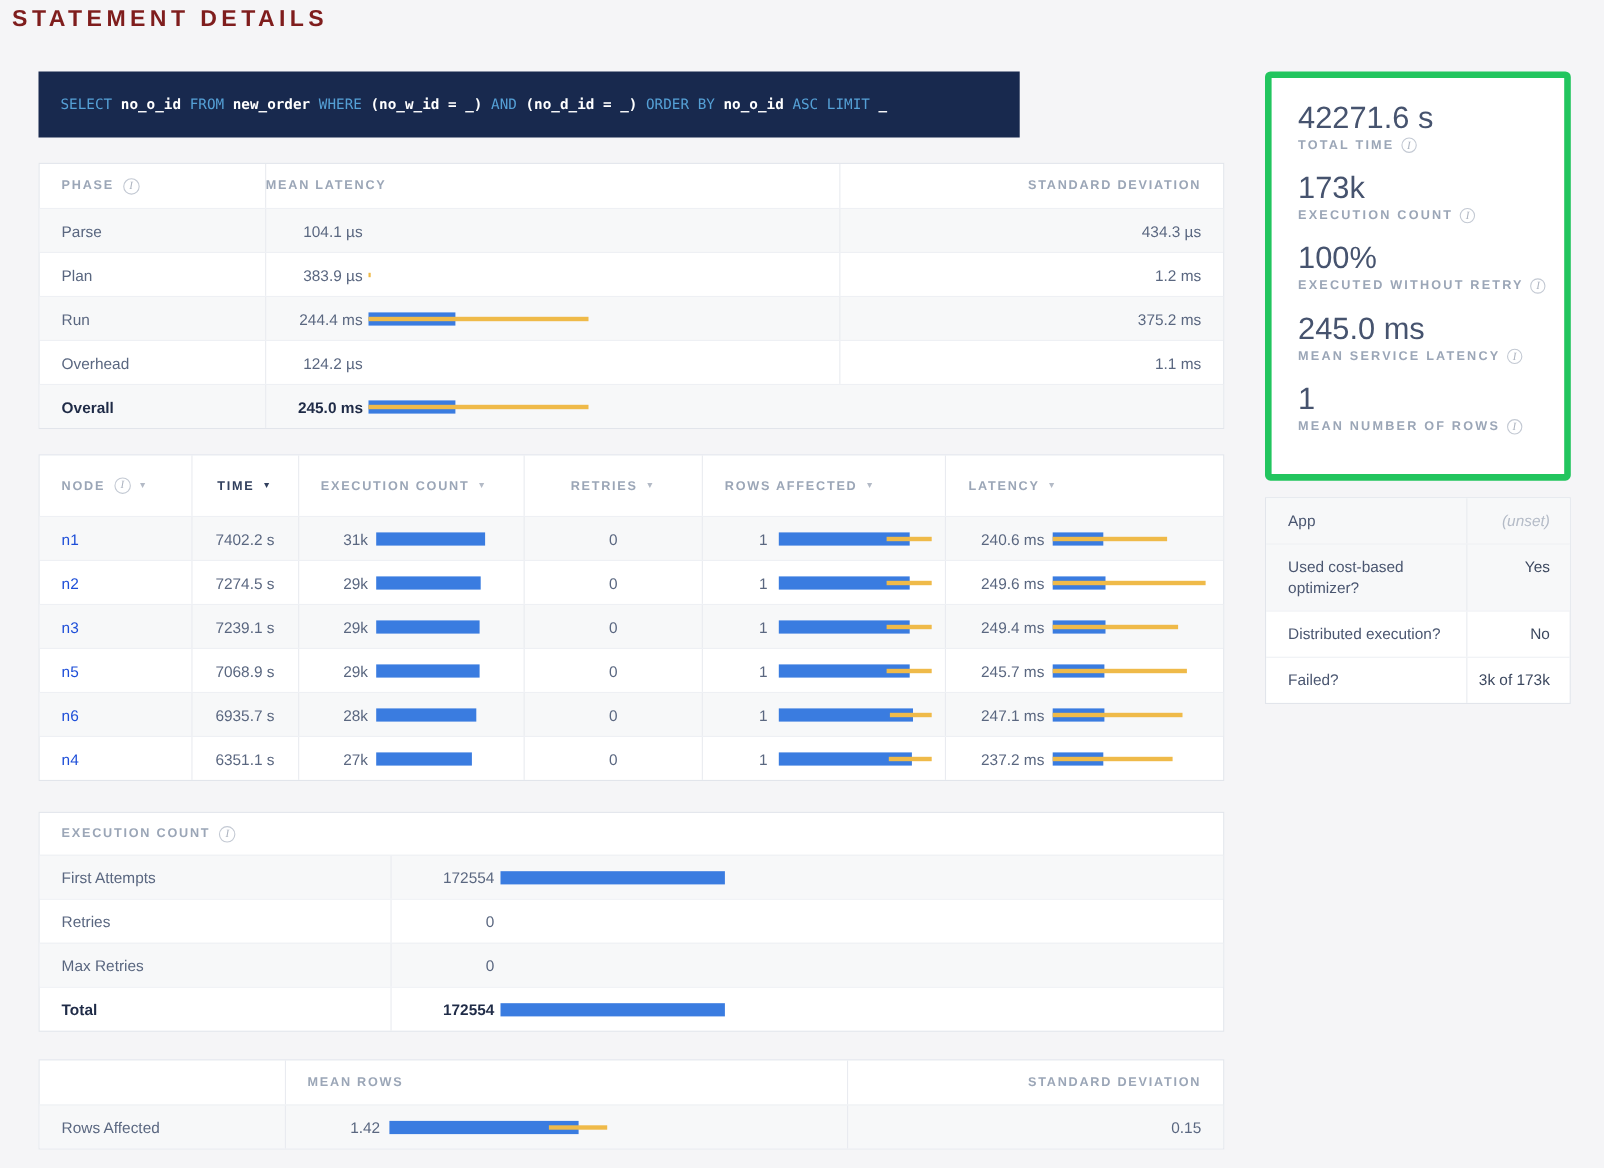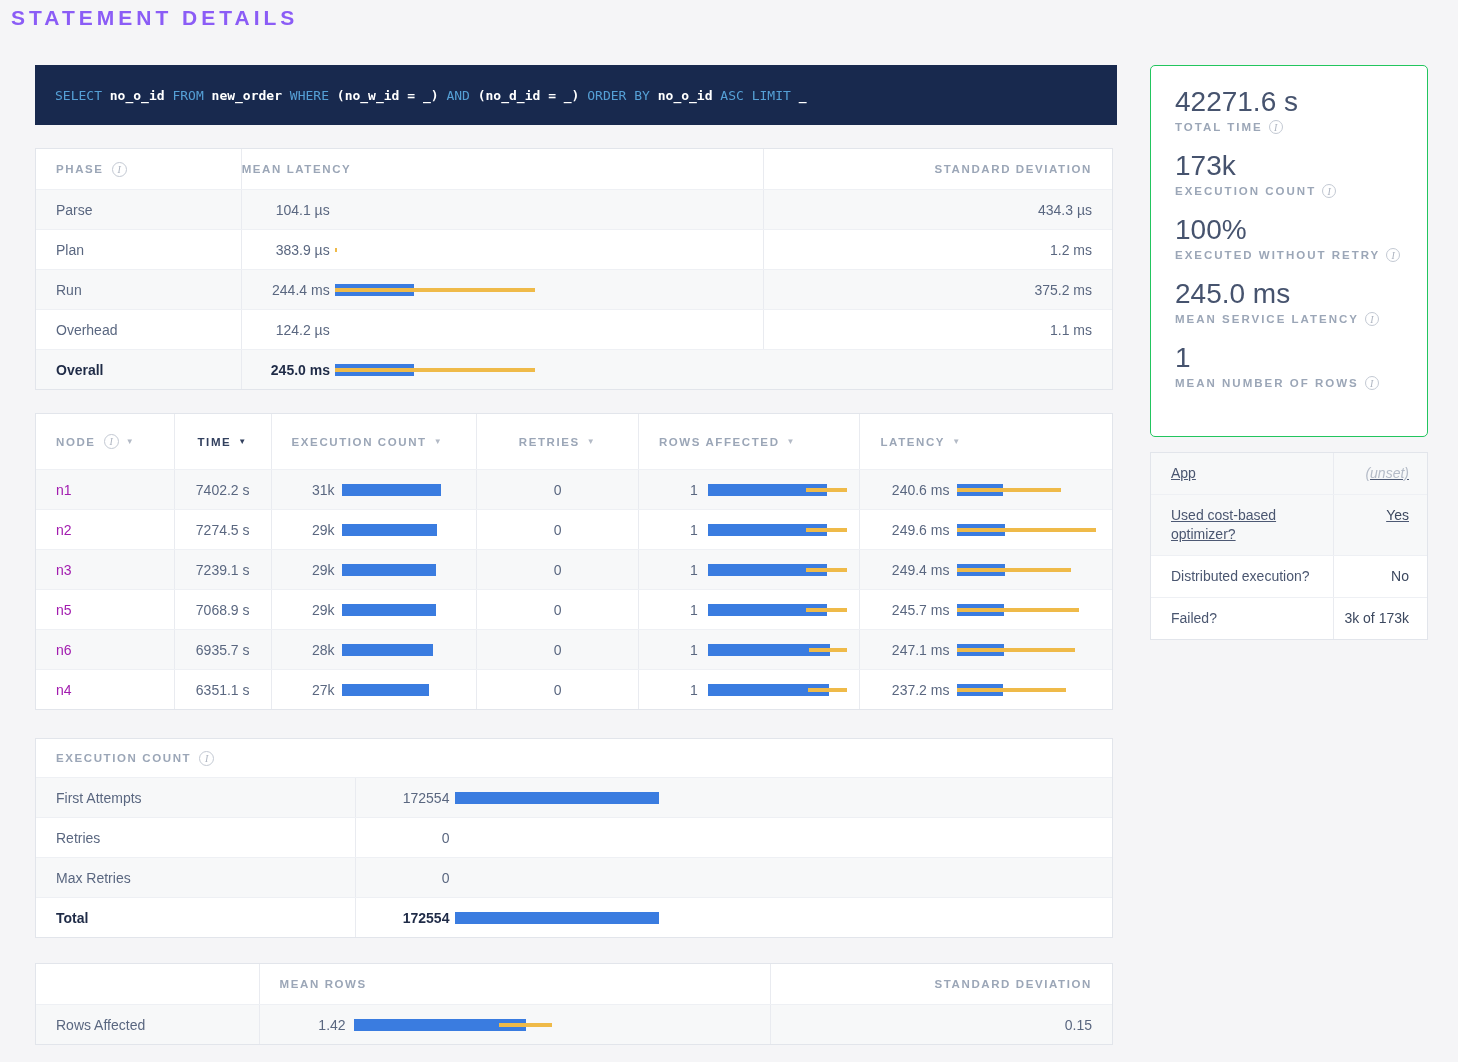--- a/index.html
+++ b/index.html
@@ -7,25 +7,25 @@
   body {
     position:relative;
     background:#f5f5f7;
     font-family:"Liberation Sans", sans-serif;
     color:#4d5974;
     overflow:hidden;
   }
   .page-title {
     position:absolute; left:11px; top:6px;
     font-size:21px; font-weight:bold; letter-spacing:4px;
-    color:#8b5cf6;
+    color:#7f1d1d;
   }
   
   .sql-bar {
-    position:absolute; left:35px; top:65px; width:1082px; height:60px;
+    position:absolute; left:35px; top:65px; width:892px; height:60px;
     background:#18294e; display:flex; align-items:center;
   }
   .sql { font-family:"DejaVu Sans Mono", monospace; font-size:13px; padding-left:20px; white-space:pre; }
   .sql-kw { color:#55a0d6; }
   .sql-id { color:#ffffff; font-weight:bold; }
 
   
   .tbl { position:absolute; left:35px; width:1078px; background:#fff; border:1px solid #e2e5eb; }
   .tr, .hrow { display:flex; height:40px; }
   .tr { border-top:1px solid #eef0f4; }
@@ -66,57 +66,57 @@
 
   
   .node-tbl { top:413px; }
   .node-tbl .hrow { height:55px; }
   .nt-c1 { width:138px; padding-left:20px; }
   .nt-c2 { width:97px;  justify-content:center; }
   .nt-c3 { width:206px; padding-left:6px; }
   .nt-c4 { width:162px; justify-content:center; }
   .nt-c5 { width:222px; padding-left:4px; }
   .nt-c6 { width:253px; padding-left:4px; }
-  .node-link { color:#a21caf; text-decoration:none; font-size:14px; }
+  .node-link { color:#1d4ed8; text-decoration:none; font-size:14px; }
 
   
   .exec-tbl { top:738px; }
   .exec-tbl .hrow { height:38px; }
   .et-c1 { width:320px; padding-left:20px; }
   .et-c2 { width:758px; padding-left:6px; }
 
   
   .rows-tbl { top:963px; }
   .rt-c1 { width:223px; padding-left:20px; }
   .rt-c2 { width:512px; padding-left:6px; }
   .rt-c3 { width:343px; justify-content:flex-end; padding-right:20px; }
 
   
   .summary-card {
     position:absolute; left:1150px; top:65px; width:278px; height:372px;
-    background:#fff; border:1px solid #22c55e; border-radius:5px;
+    background:#fff; border:6px solid #22c55e; border-radius:5px;
     padding:19px 0 0 24px;
   }
   .stat { margin-bottom:15px; }
   .stat-value { font-size:28px; color:#46536e; line-height:34px; }
   .stat-label {
     display:flex; align-items:center;
     font-size:11.5px; font-weight:bold; letter-spacing:2px;
     color:#9ba6b7; text-transform:uppercase; margin-top:1px;
   }
   .stat-label .info-icon { margin-left:6px; width:14px; height:14px; }
 
   
   .details-card {
     position:absolute; left:1150px; top:452px; width:278px;
     background:#fff; border:1px solid #e2e5eb;
   }
   .dt-row { display:flex; border-top:1px solid #eef0f4; }
   .dt-row:first-child { border-top:none; }
-  .dt-row.alt { background:#f7f8f9;text-decoration:underline; }
+  .dt-row.alt { background:#f7f8f9; }
   .dt-label { width:183px; padding:11px 10px 11px 20px; font-size:14px; color:#4a5670; line-height:19px; }
   .dt-value { width:95px; border-left:1px solid #e9ebf0; padding:11px 18px 11px 6px; text-align:right;
               font-size:14px; color:#3c485f; line-height:19px; }
   .unset { font-style:italic; color:#b4bbc7; }
 </style>
 </head>
 <body>
 
 <div class="page-title">STATEMENT DETAILS</div>
 

